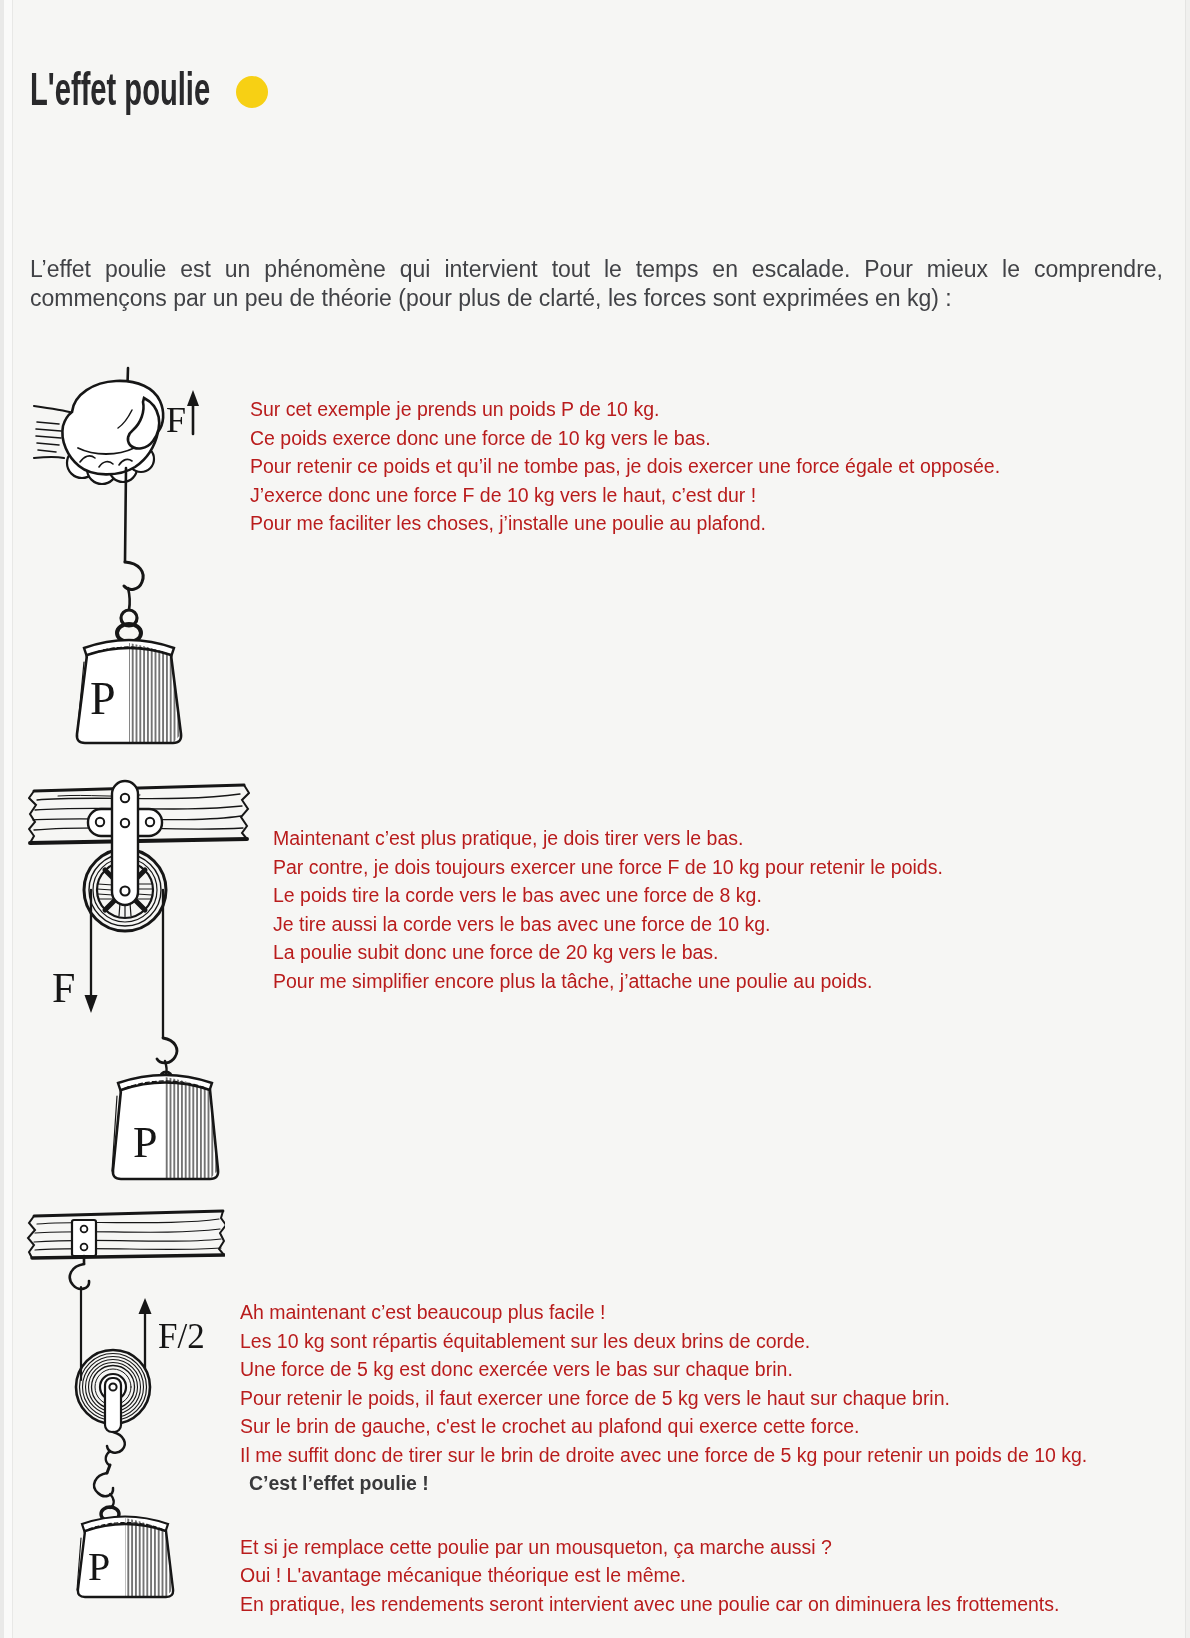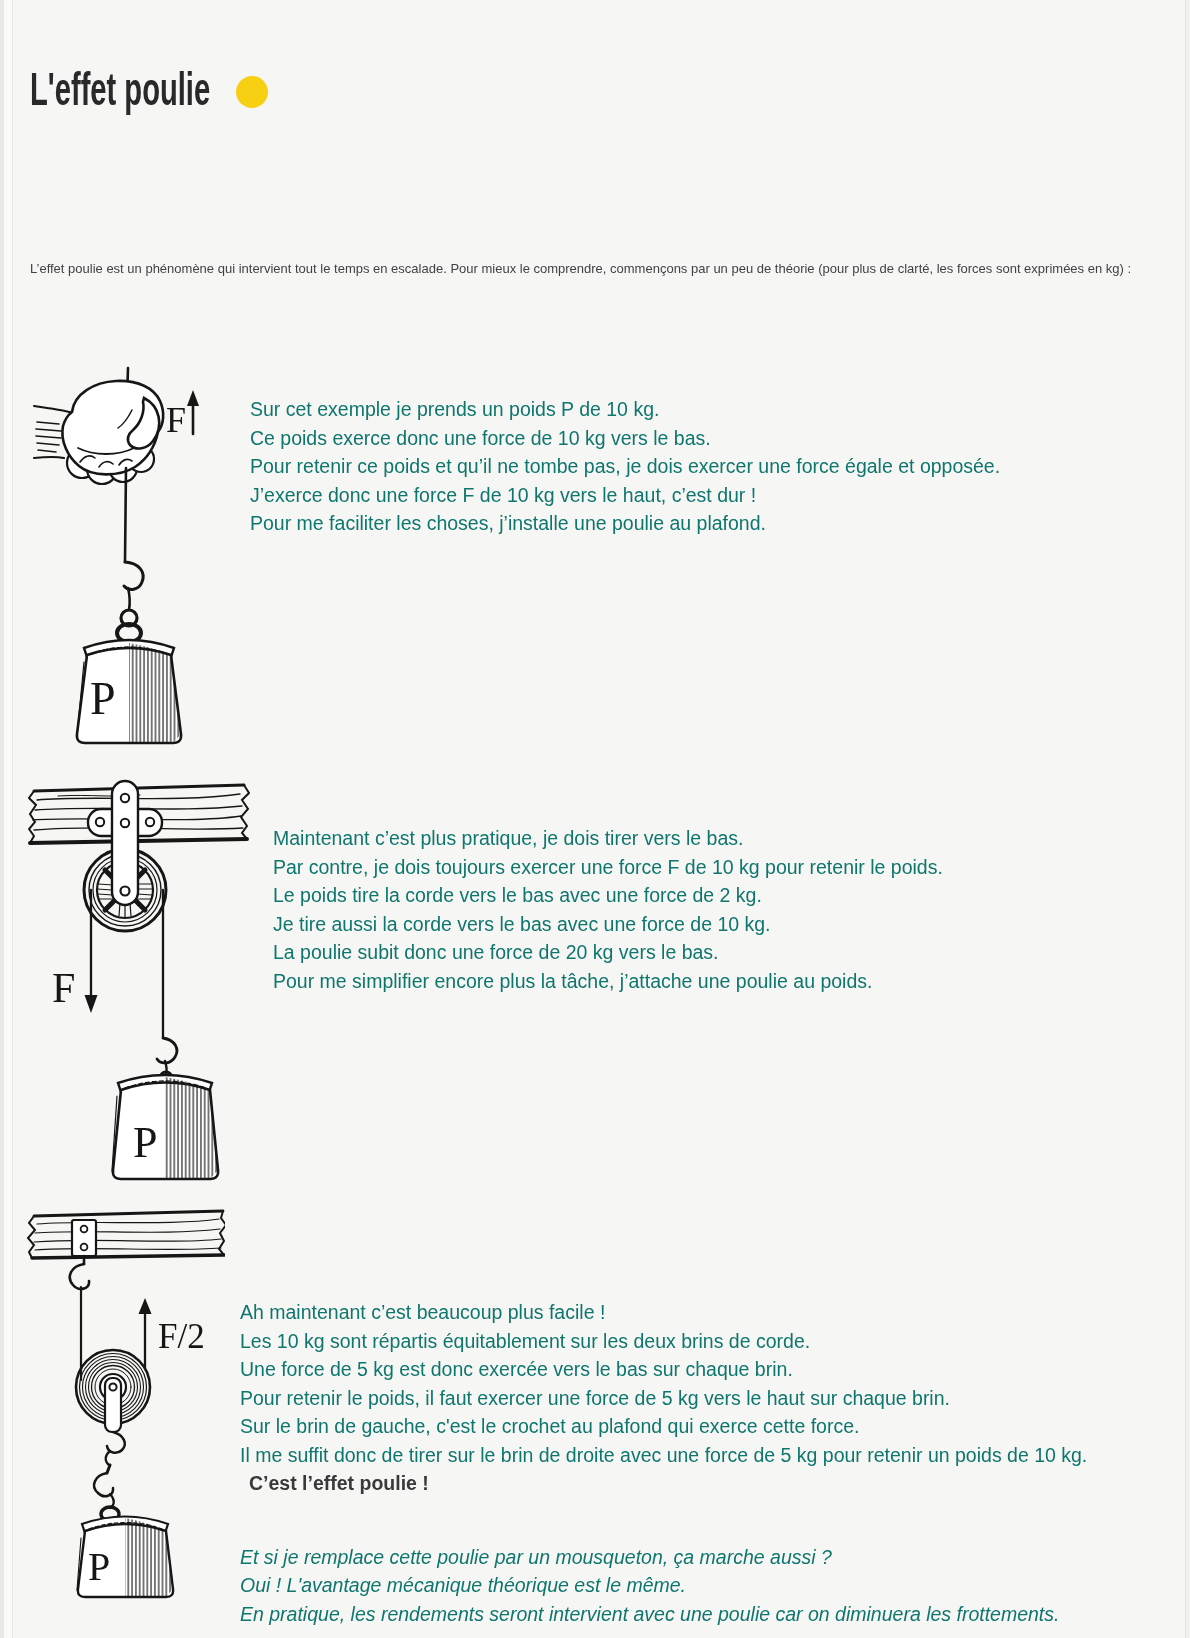--- a/index.html
+++ b/index.html
@@ -14,27 +14,27 @@
   .edge-right{position:absolute;right:0;top:0;bottom:0;width:4px;background:#f0f0ee;border-left:1px solid #e4e4e2;}
 
   .title-wrap{position:absolute;left:30px;top:64px;white-space:nowrap;}
   .title{
     display:inline-block;font-size:47px;font-weight:700;color:#29292b;
     line-height:50px;letter-spacing:0px;
     transform:scaleX(0.62);transform-origin:left center;
   }
   .accent-dot{position:absolute;left:236px;top:76px;width:32px;height:32px;border-radius:50%;}
 
-  .para{font-size:13px;line-height:28.5px;color:#414246;}
+  .para{font-size:23px;line-height:28.5px;color:#414246;}
   .intro{position:absolute;left:30px;top:255px;width:1133px;text-align:justify;}
   .tblock{position:absolute;}
-  .tblock .line{font-size:19.5px;line-height:28.5px;color:#0f766e;}
+  .tblock .line{font-size:19.5px;line-height:28.5px;color:#b91c1c;}
   .tblock .line.justify{text-align:justify;}
   .tblock .line.bold{font-weight:700;color:#39393b;margin-left:9px;}
-  .followup{margin-top:45px;font-style:italic;}
+  .followup{margin-top:35px;}
 
   .illu{position:absolute;}
   svg text{font-family:"Liberation Serif","DejaVu Serif",serif;}
 </style>
 </head>
 <body>
 
 <div class="edge-left"></div>
 <div class="edge-left2"></div>
 <div class="edge-right"></div>
@@ -184,21 +184,21 @@
       <path d="M97,323 Q137,309 178,323" stroke-width="1.3" stroke-dasharray="4,3"></path>
       <path d="M89,331 L84,406" stroke-width="1.2"></path>
       <text x="105" y="392" font-size="44" fill="#161616" stroke="none">P</text>
     </g>
   </g>
 </svg>
 
 <div class="tblock" style="left:273px;top:824px;width:890px">
   <div class="line">Maintenant c’est plus pratique, je dois tirer vers le bas.</div>
   <div class="line">Par contre, je dois toujours exercer une force F de 10 kg pour retenir le poids.</div>
-  <div class="line">Le poids tire la corde vers le bas avec une force de 2 kg.</div>
+  <div class="line">Le poids tire la corde vers le bas avec une force de 8 kg.</div>
   <div class="line">Je tire aussi la corde vers le bas avec une force de 10 kg.</div>
   <div class="line">La poulie subit donc une force de 20 kg vers le bas.</div>
   <div class="line">Pour me simplifier encore plus la tâche, j’attache une poulie au poids.</div>
 </div>
 
 <svg class="illu" style="left:20px;top:1208px" width="205" height="392" viewBox="0 0 205 392">
   <defs>
     <pattern id="vh3" width="3.8" height="10" patternUnits="userSpaceOnUse">
       <line x1="1.9" y1="0" x2="1.9" y2="10" stroke="#161616" stroke-width="1.15"></line>
     </pattern>

